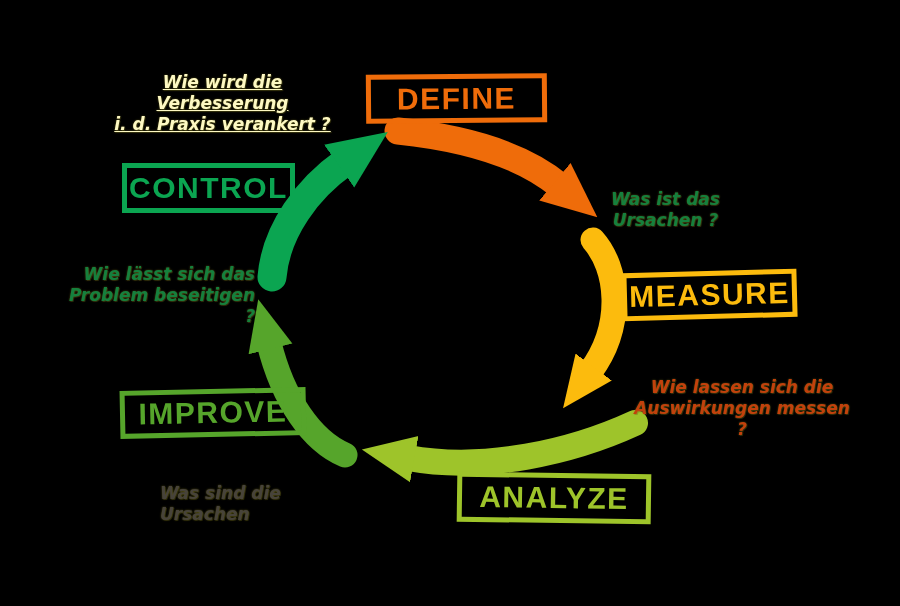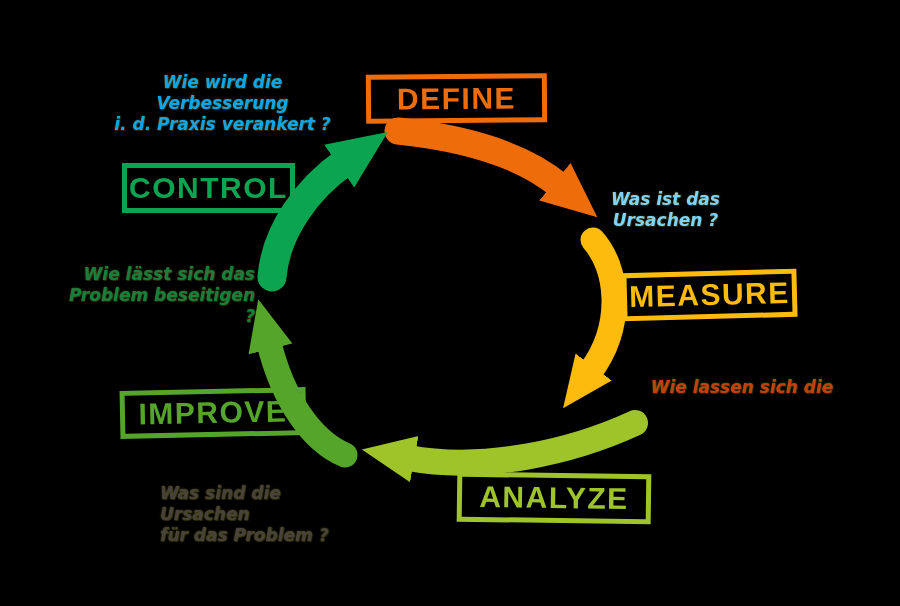--- a/index.html
+++ b/index.html
@@ -80,37 +80,37 @@
   </div>
 
   <div class="stage-box box-improve" style="border-color: rgb(86, 165, 43); color: rgb(86, 165, 43);">
     <span>IMPROVE</span>
   </div>
 
   <div class="stage-box box-control" style="border-color: rgb(11, 165, 81); color: rgb(11, 165, 81);">
     <span>CONTROL</span>
   </div>
 
-  <div class="question q-control" style="color: #0ea5e9;">
+  <div class="question q-control" style="color: #fef9c3; text-decoration: underline;">
     <span class="qline">Wie wird die Verbesserung</span>
     <span class="qline">i. d. Praxis verankert ?</span>
   </div>
 
-  <div class="question q-define" style="color: #7dd3fc;">
+  <div class="question q-define" style="color: #15803d;">
     <span class="qline">Was ist das</span>
     <span class="qline">Ursachen ?</span>
   </div>
 
   <div class="question q-measure" style="color: #c2410c;">
     <span class="qline">Wie lassen sich die</span>
+    <span class="qline">Auswirkungen messen ?</span>
   </div>
 
   <div class="question q-analyze" style="color: rgb(71, 67, 58);">
     <span class="qline">Was sind die Ursachen</span>
-    <span class="qline">für das Problem ?</span>
   </div>
 
   <div class="question q-improve" style="color: #15803d;">
     <span class="qline">Wie lässt sich das</span>
     <span class="qline">Problem beseitigen ?</span>
   </div>
 
 </div>
 
 </body></html>

